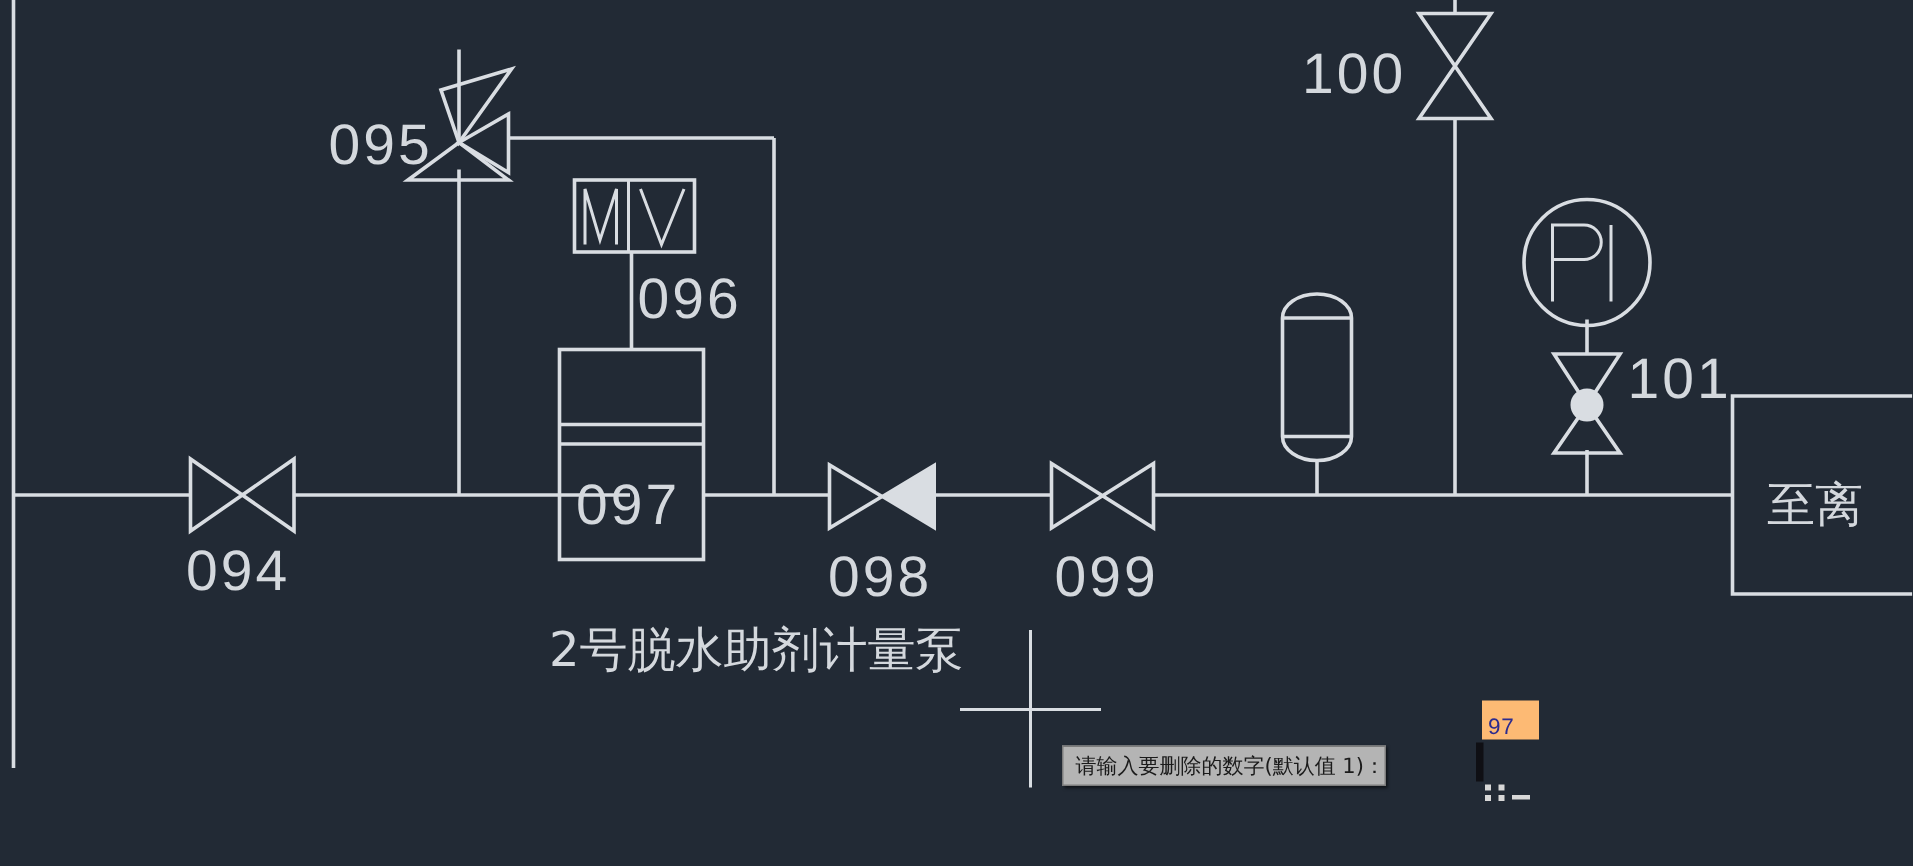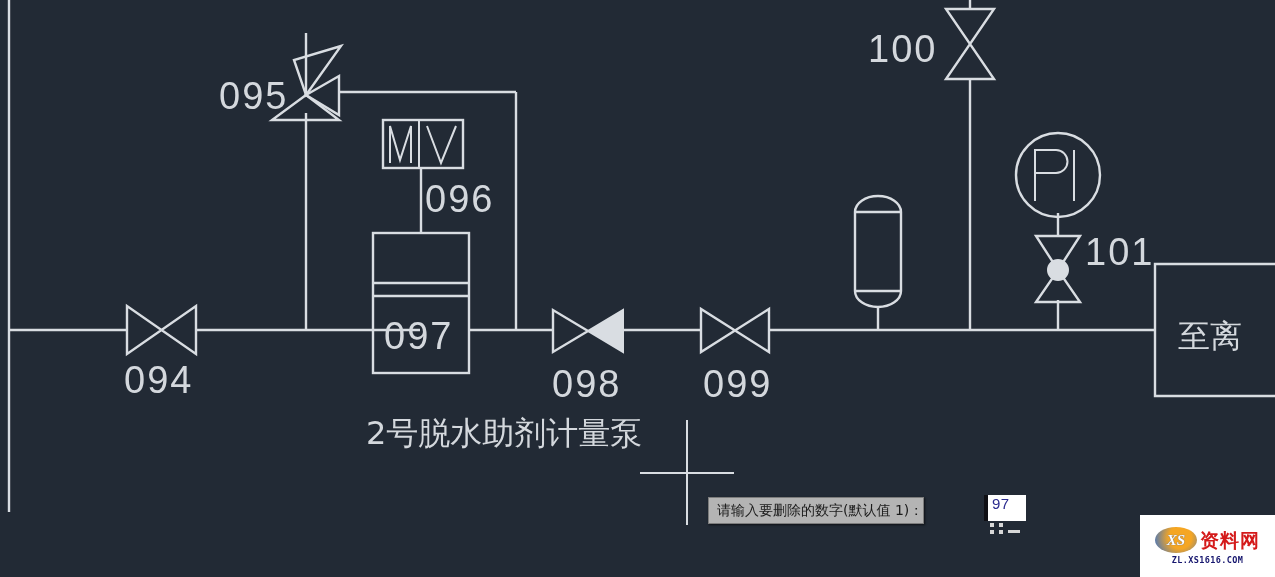--- a/index.html
+++ b/index.html
@@ -25,25 +25,25 @@
   .cmd-label{
     display:flex;align-items:center;
     padding:0 0 0 8px;
     font-size:14px;
     color:#1b1b1b;
     white-space:nowrap;
     font-family:"DejaVu Sans","Liberation Sans",sans-serif;
   }
   .cmd-input{
     position:absolute;
-    left:988px;top:495px;
+    left:988px;top:467px;
     width:38px;height:26px;
-    background:#ffffff;
+    background:#fdba74;
     border:none;
-    display:flex;align-items:flex-start;
+    display:flex;align-items:flex-end;
     padding-left:4px;
     box-sizing:border-box;
   }
   .cmd-input .val{
     font-size:15px;color:#2b2b8f;
     font-family:"Liberation Sans",sans-serif;
     letter-spacing:.5px;
   }
   .caret{
     position:absolute;left:984px;top:495px;
@@ -213,23 +213,14 @@
   <div class="cmd-input">
     <span class="val">97</span>
   </div>
 
   <div class="ptr" style="left:990px;top:523px;width:4px;height:4px;"></div>
   <div class="ptr" style="left:990px;top:530px;width:4px;height:4px;"></div>
   <div class="ptr" style="left:999px;top:523px;width:4px;height:4px;"></div>
   <div class="ptr" style="left:999px;top:530px;width:4px;height:4px;"></div>
   <div class="ptr" style="left:1008px;top:530px;width:12px;height:3px;"></div>
 
-  <div class="watermark">
-    <div class="wm-row">
-      <span class="wm-badge">
-        <span class="xs">XS</span>
-      </span>
-      <span class="wm-cn">资料网</span>
-    </div>
-    <div class="wm-url">ZL.XS1616.COM</div>
-  </div>
 
 </div>
 
 </body></html>

